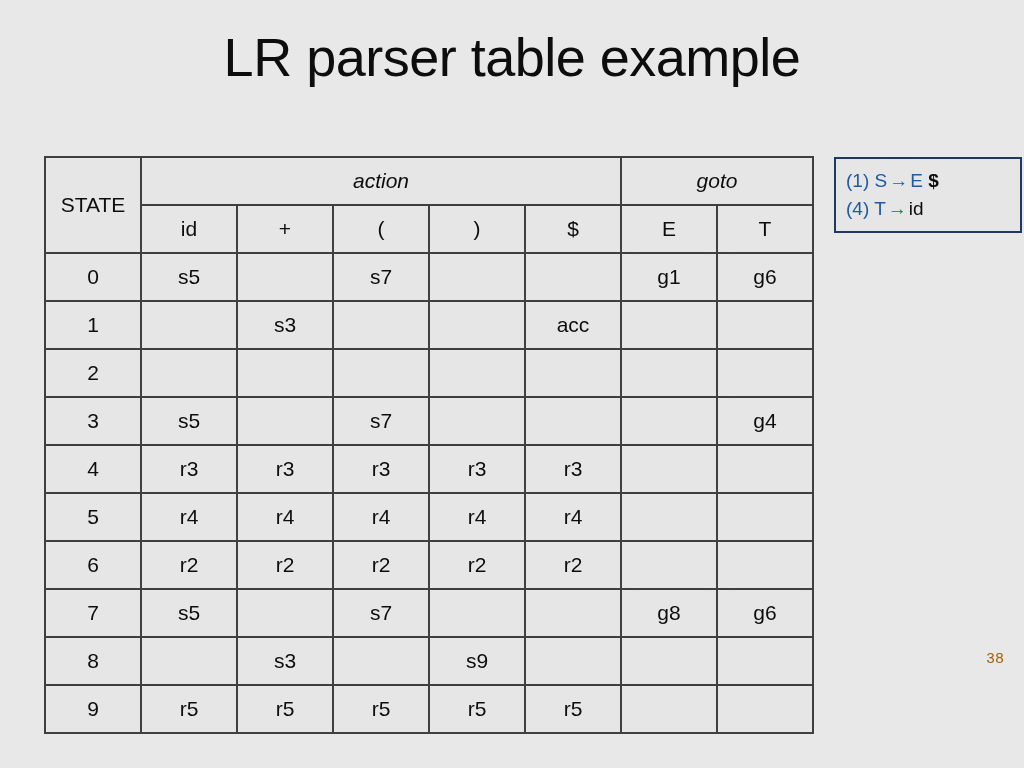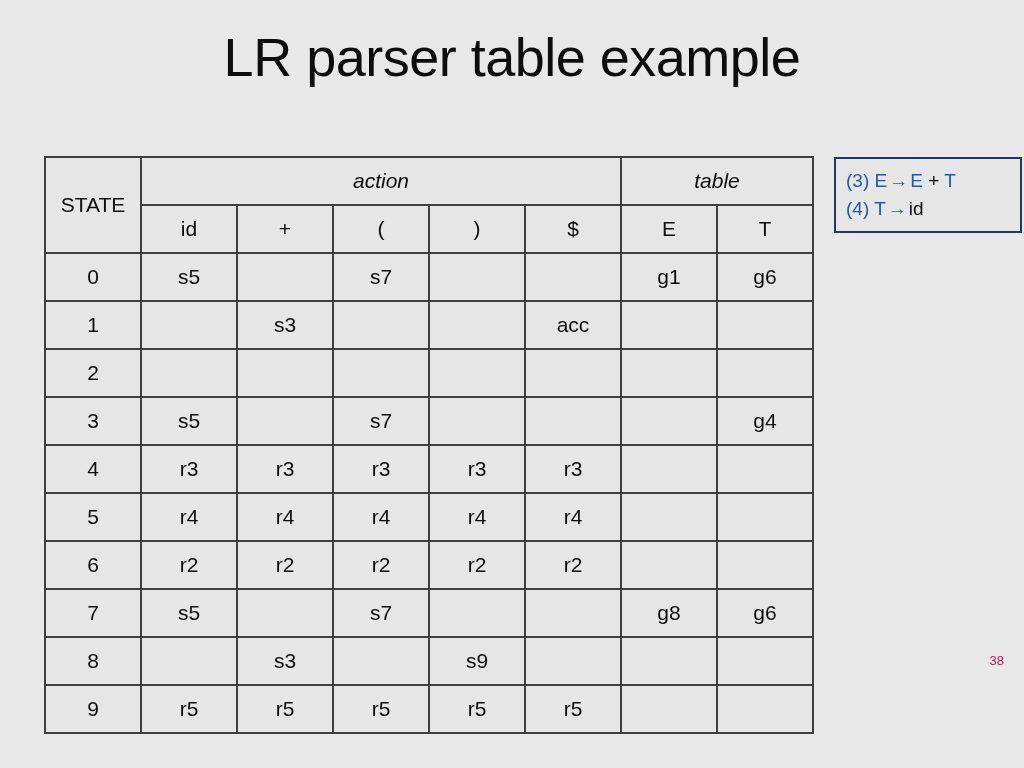--- a/index.html
+++ b/index.html
@@ -102,23 +102,23 @@
   .rule .sym  { color: #1f5aa6; }
   .rule .arrow{ color: #1f5aa6; font-size: 19px; padding: 0 2px; }
   .rule .eof  { color: #0d0d0d; font-weight: bold; }
   .rule .term { color: #0d0d0d; }
 
   
   #page-number {
     position: absolute;
     right: 20px;
     bottom: 12px;
-    font-size: 13px;
-    color: #be185d;
-    font-family: Liberation Sans, sans-serif;
+    font-size: 15px;
+    color: #a16207;
+    font-family: Liberation Mono, monospace;
   }
 </style>
 </head>
 <body>
 
 <div id="slide">
 
   <h1 id="title">LR parser table example</h1>
 
   <table id="parser-table">
@@ -129,21 +129,21 @@
         <col class="col-act">
         <col class="col-act">
         <col class="col-act">
       <col class="col-goto">
         <col class="col-goto">
     </colgroup>
     <thead>
       <tr id="group-header-row">
           <th rowspan="2" class="colhead">STATE</th>
           <th colspan="5" class="grouphead">action</th>
-          <th colspan="2" class="grouphead">table</th>
+          <th colspan="2" class="grouphead">goto</th>
         </tr>
       <tr id="column-header-row">
           <th class="colhead">id</th>
           <th class="colhead">+</th>
           <th class="colhead">(</th>
           <th class="colhead">)</th>
           <th class="colhead">$</th>
           <th class="colhead">E</th>
           <th class="colhead">T</th>
         </tr>
@@ -246,19 +246,19 @@
           <td class="reduce">r5</td>
           <td class="reduce">r5</td>
           <td class="reduce">r5</td>
           <td class="empty"></td>
           <td class="empty"></td>
         </tr>
       </tbody>
   </table>
 
   <div id="grammar-box">
-      <div class="rule"><span class="num">(3)</span> <span class="sym">E</span><span class="arrow">→</span><span class="sym">E</span> <span class="term">+</span> <span class="sym">T</span></div>
+      <div class="rule"><span class="num">(1)</span> <span class="sym">S</span><span class="arrow">→</span><span class="sym">E</span> <span class="eof">$</span></div>
       <div class="rule"><span class="num">(4)</span> <span class="sym">T</span><span class="arrow">→</span><span class="term">id</span></div>
     </div>
 
   <div id="page-number">38</div>
 
 </div>
 
 </body></html>

